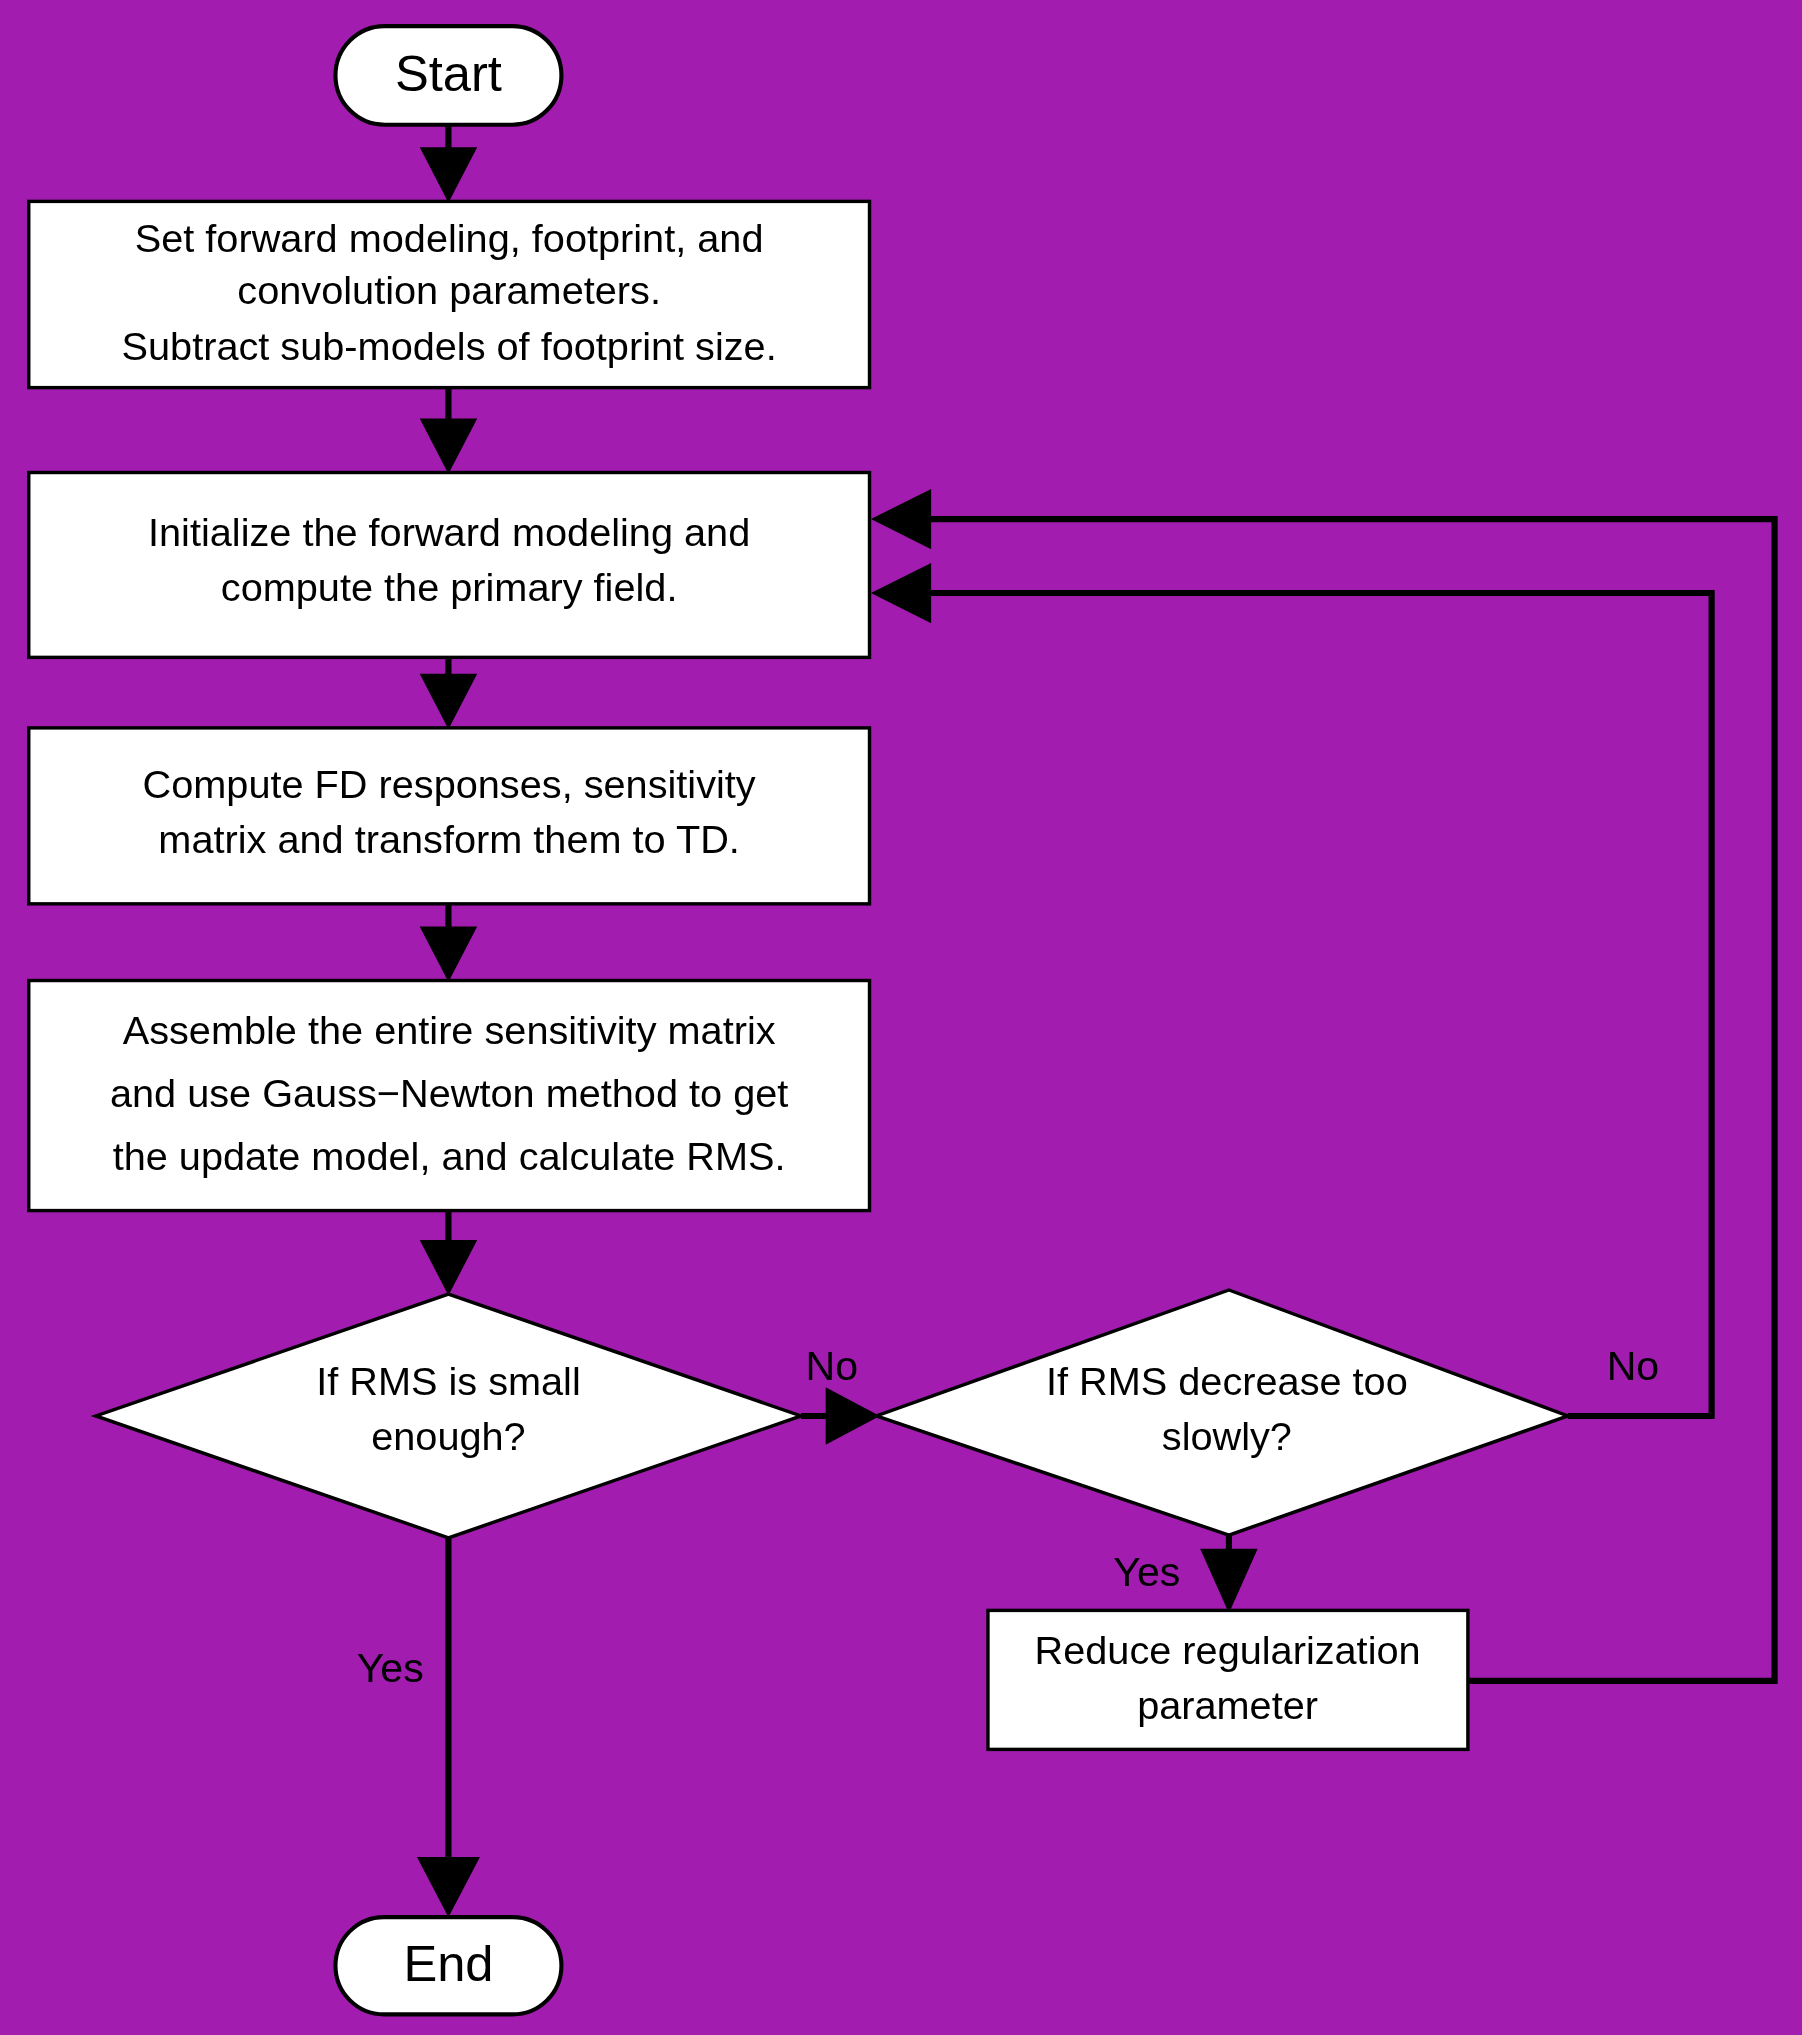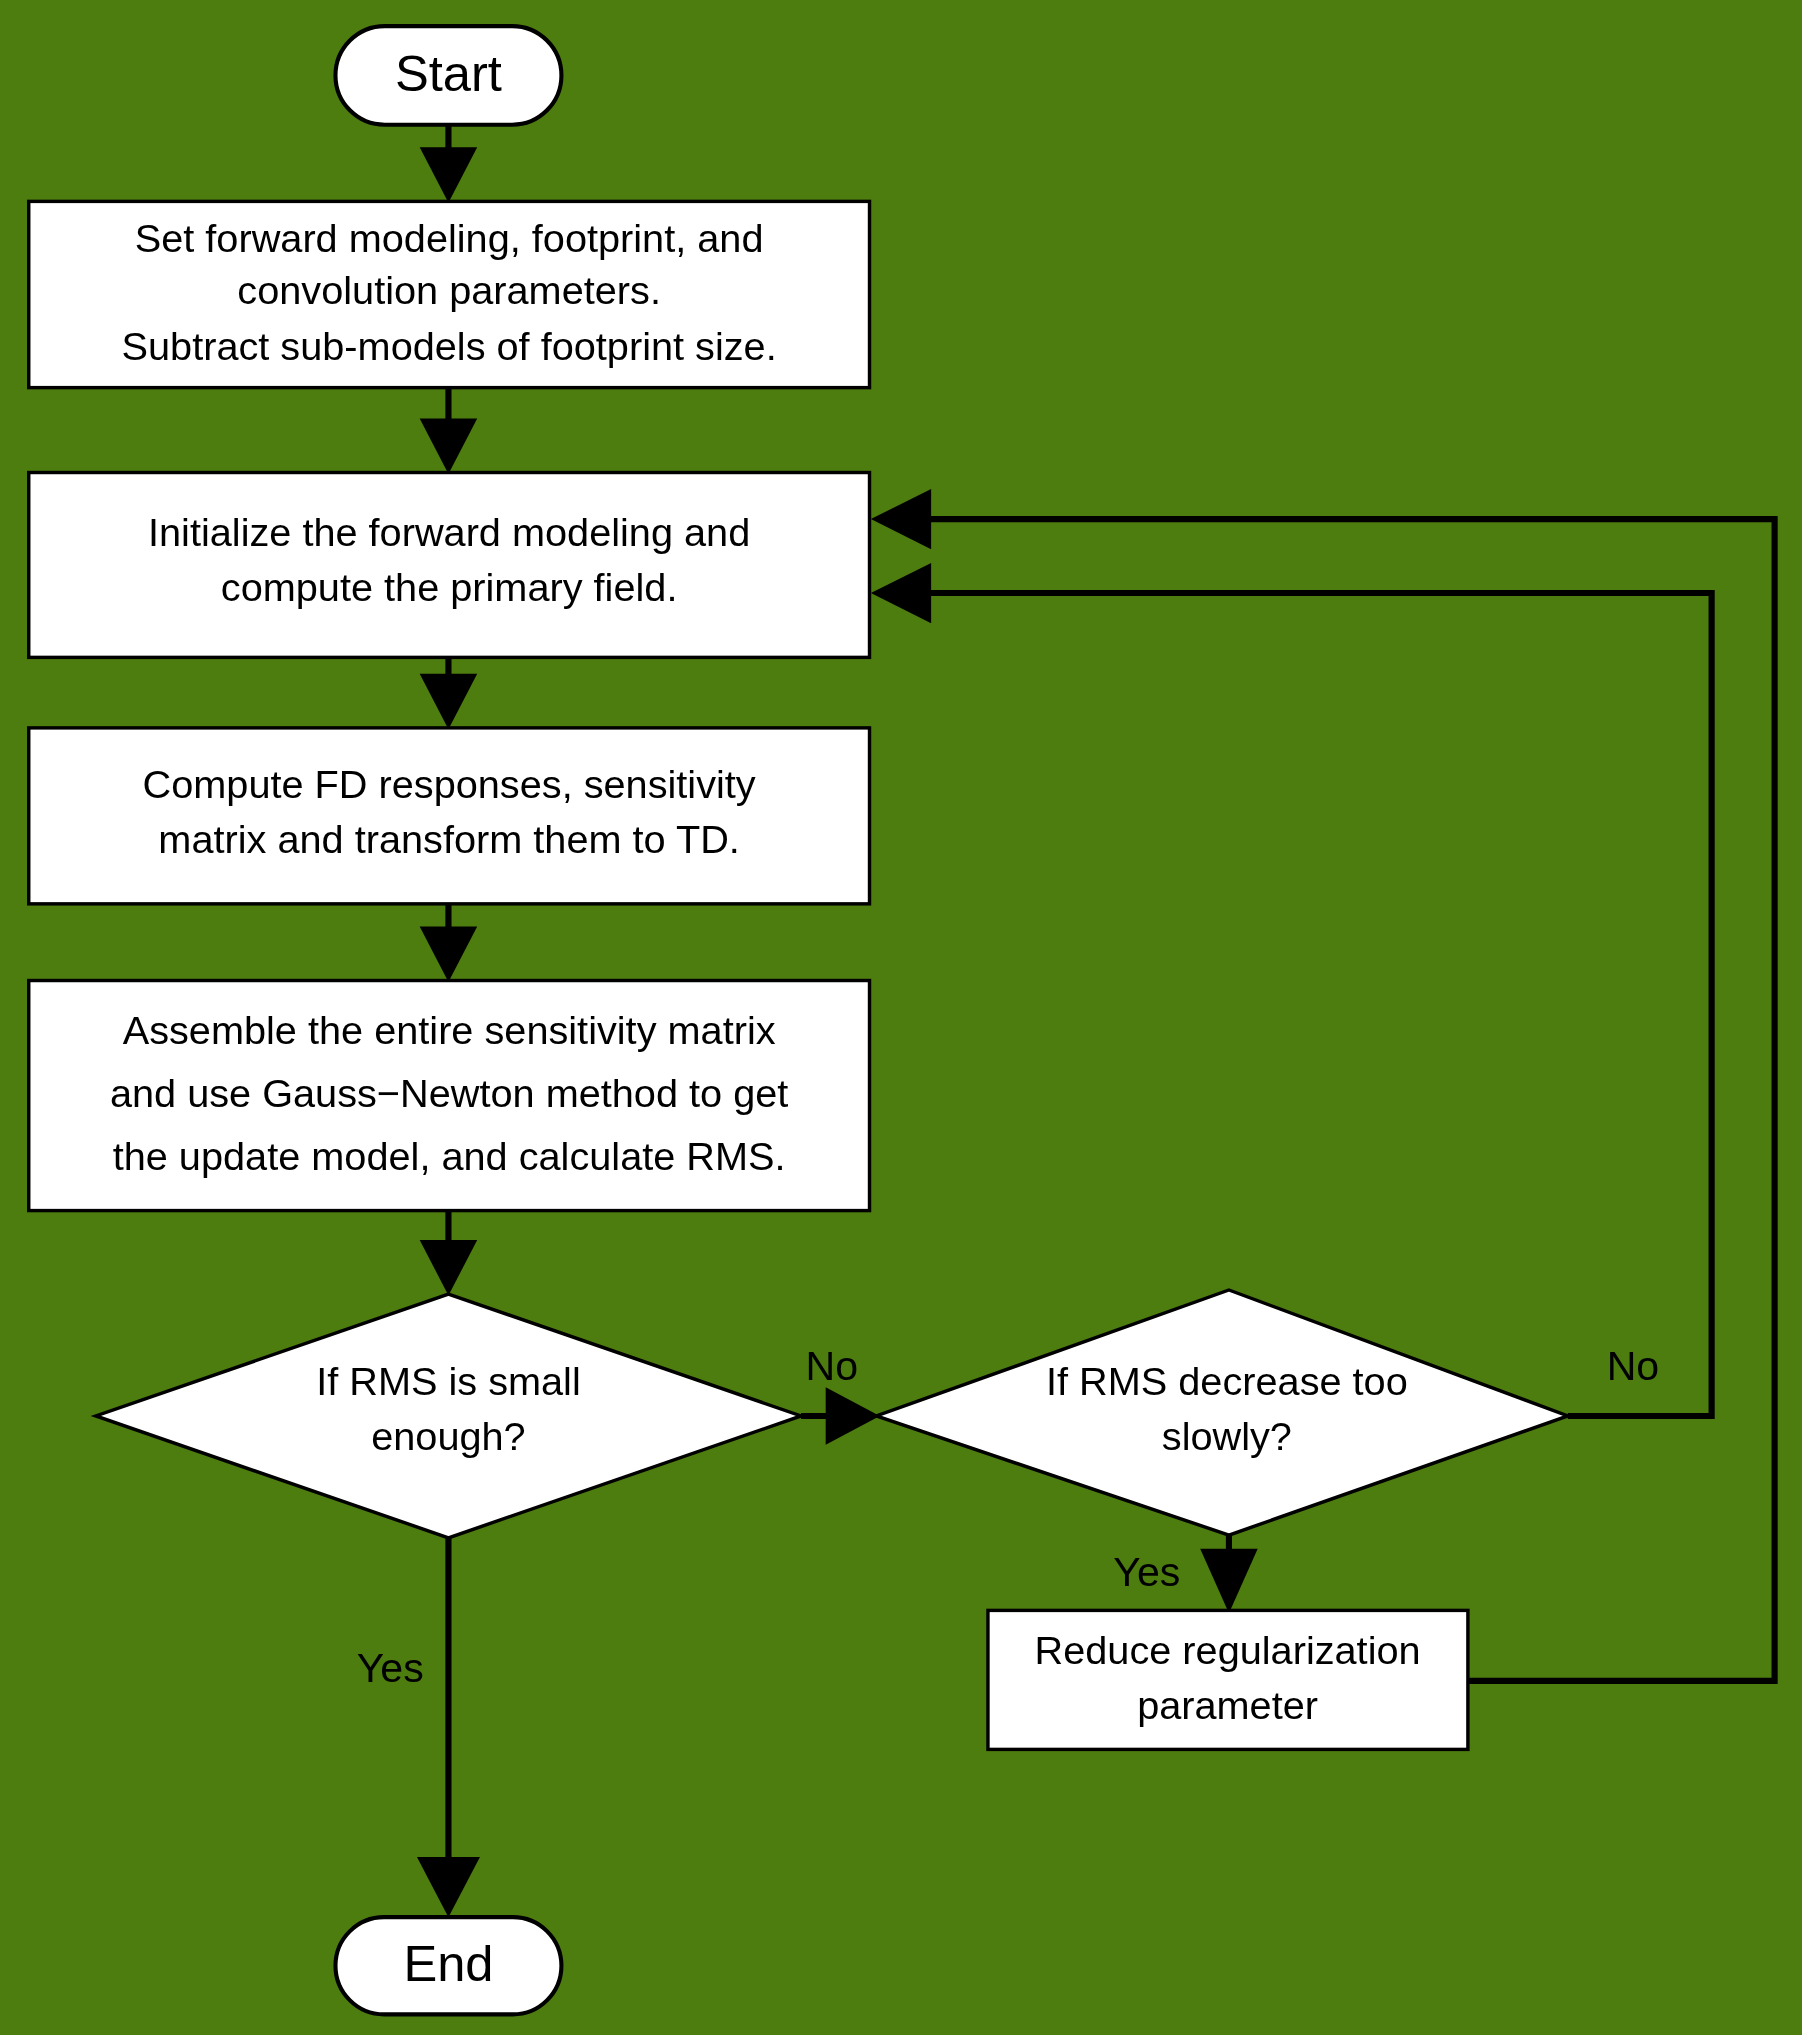--- a/index.html
+++ b/index.html
@@ -9,21 +9,21 @@
   }
   body {
     width: 1802px;
     height: 2035px;
     font-family: "Liberation Sans", sans-serif;
   }
   #flowchart-root {
     position: relative;
     width: 1802px;
     height: 2035px;
-    background: #4d7c0f;
+    background: #a21caf;
   }
   svg#flow-svg {
     display: block;
     width: 1802px;
     height: 2035px;
   }
   .node-shape {
     fill: #ffffff;
     stroke: #000000;
     stroke-width: 5;

